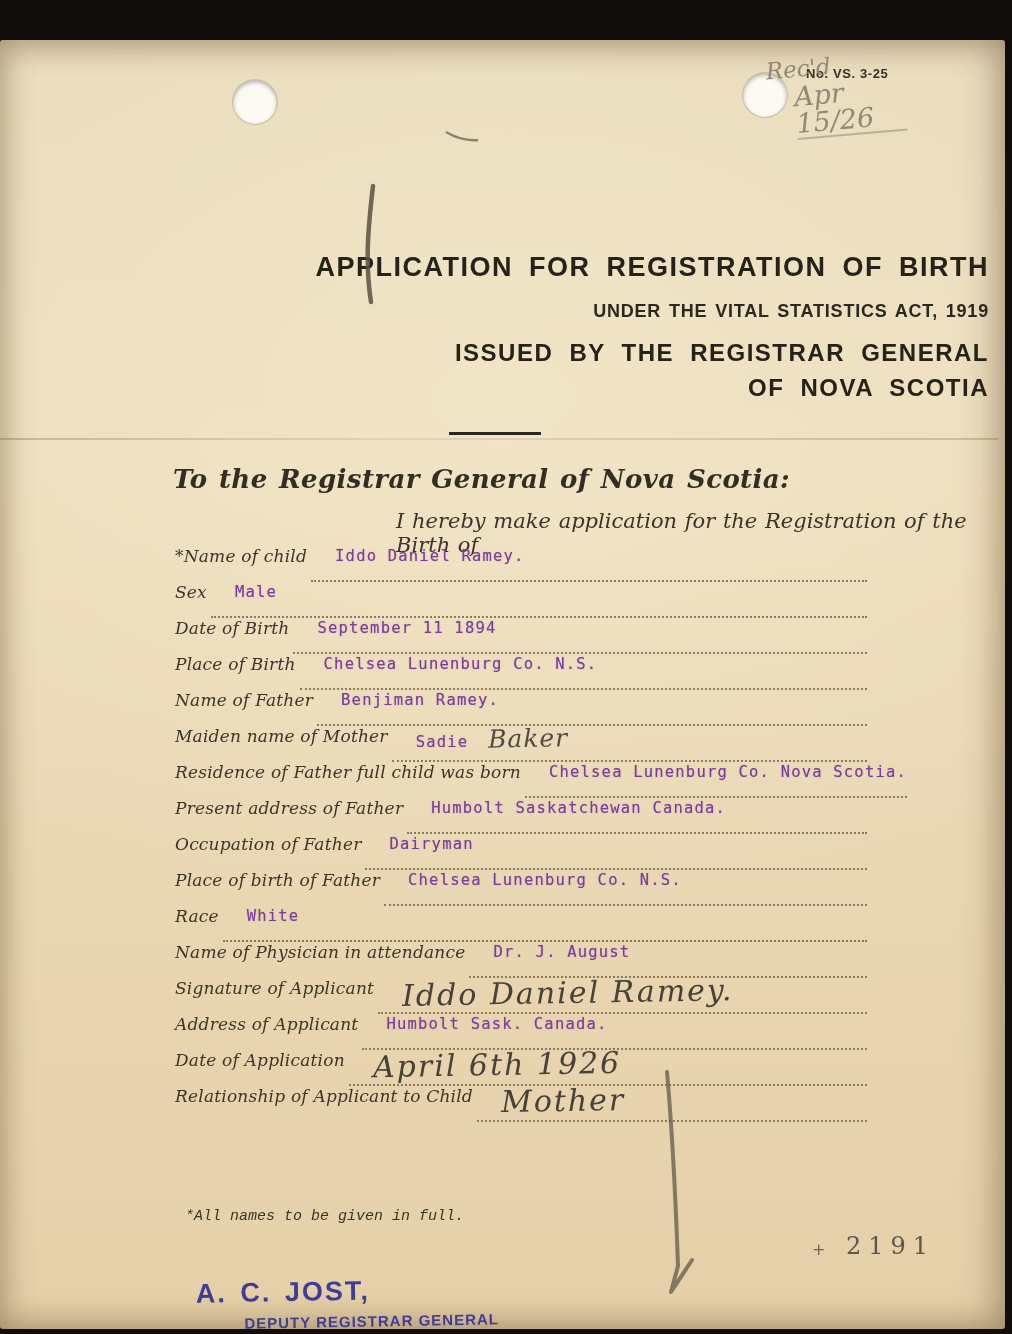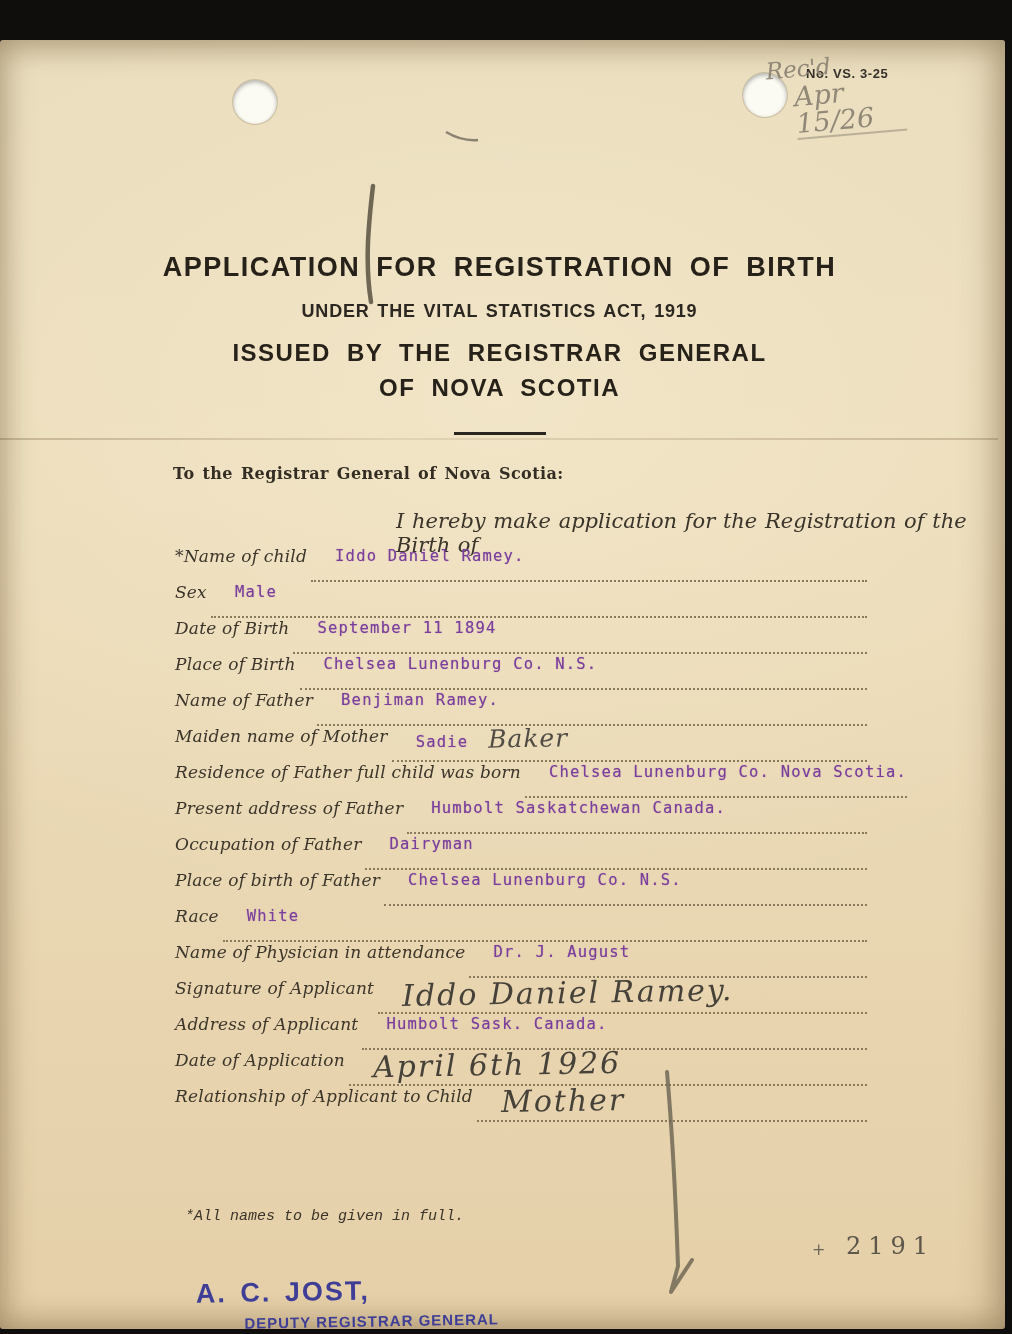--- a/index.html
+++ b/index.html
@@ -34,41 +34,41 @@
     color:#35312a;letter-spacing:.6px;
   }
   .pencil-note{
     position:absolute;left:750px;top:12px;width:230px;
     transform:rotate(-5deg);
     color:#918877;font-style:italic;line-height:1.0;
   }
   .pencil-note .l1{display:block;font-size:23px;margin-left:18px;}
   .pencil-note .l2{display:block;font-size:27px;margin-left:44px;margin-top:2px;
     border-bottom:2px solid rgba(145,136,119,.55);padding-bottom:1px;width:110px;}
-  .header{position:absolute;left:0;right:6px;top:212px;text-align:center;color:#2a251e;}
+  .header{position:absolute;left:0;right:16px;top:212px;text-align:right;color:#2a251e;}
   .title{
     font-family:"Liberation Sans", sans-serif;font-weight:bold;font-size:27px;
     letter-spacing:1.5px;word-spacing:7px;color:#262119;
   }
   .act{
     margin-top:18px;
     font-family:"Liberation Sans", sans-serif;font-weight:bold;font-size:18px;
     letter-spacing:.8px;word-spacing:2px;color:#2c2720;
   }
   .issued{
     margin-top:14px;
     font-family:"Liberation Sans", sans-serif;font-weight:bold;font-size:24px;
     letter-spacing:1.5px;word-spacing:8px;color:#262119;line-height:1.45;
   }
   .rule{
     width:92px;height:3px;background:#2a251e;margin:26px auto 0 auto;
   }
   .salutation{
     position:absolute;left:173px;top:424px;
-    font-weight:600;font-size:16px;color:#332d24;
+    font-style:italic;font-weight:600;font-size:26px;color:#332d24;
     letter-spacing:.4px;word-spacing:2px;
   }
   .intro{
     position:absolute;left:396px;top:469px;
     font-style:italic;font-size:21px;color:#3a342a;word-spacing:1px;
   }
   .form{position:absolute;left:175px;width:692px;top:506px;}
   .row{
     display:flex;height:36px;position:relative;
   }

